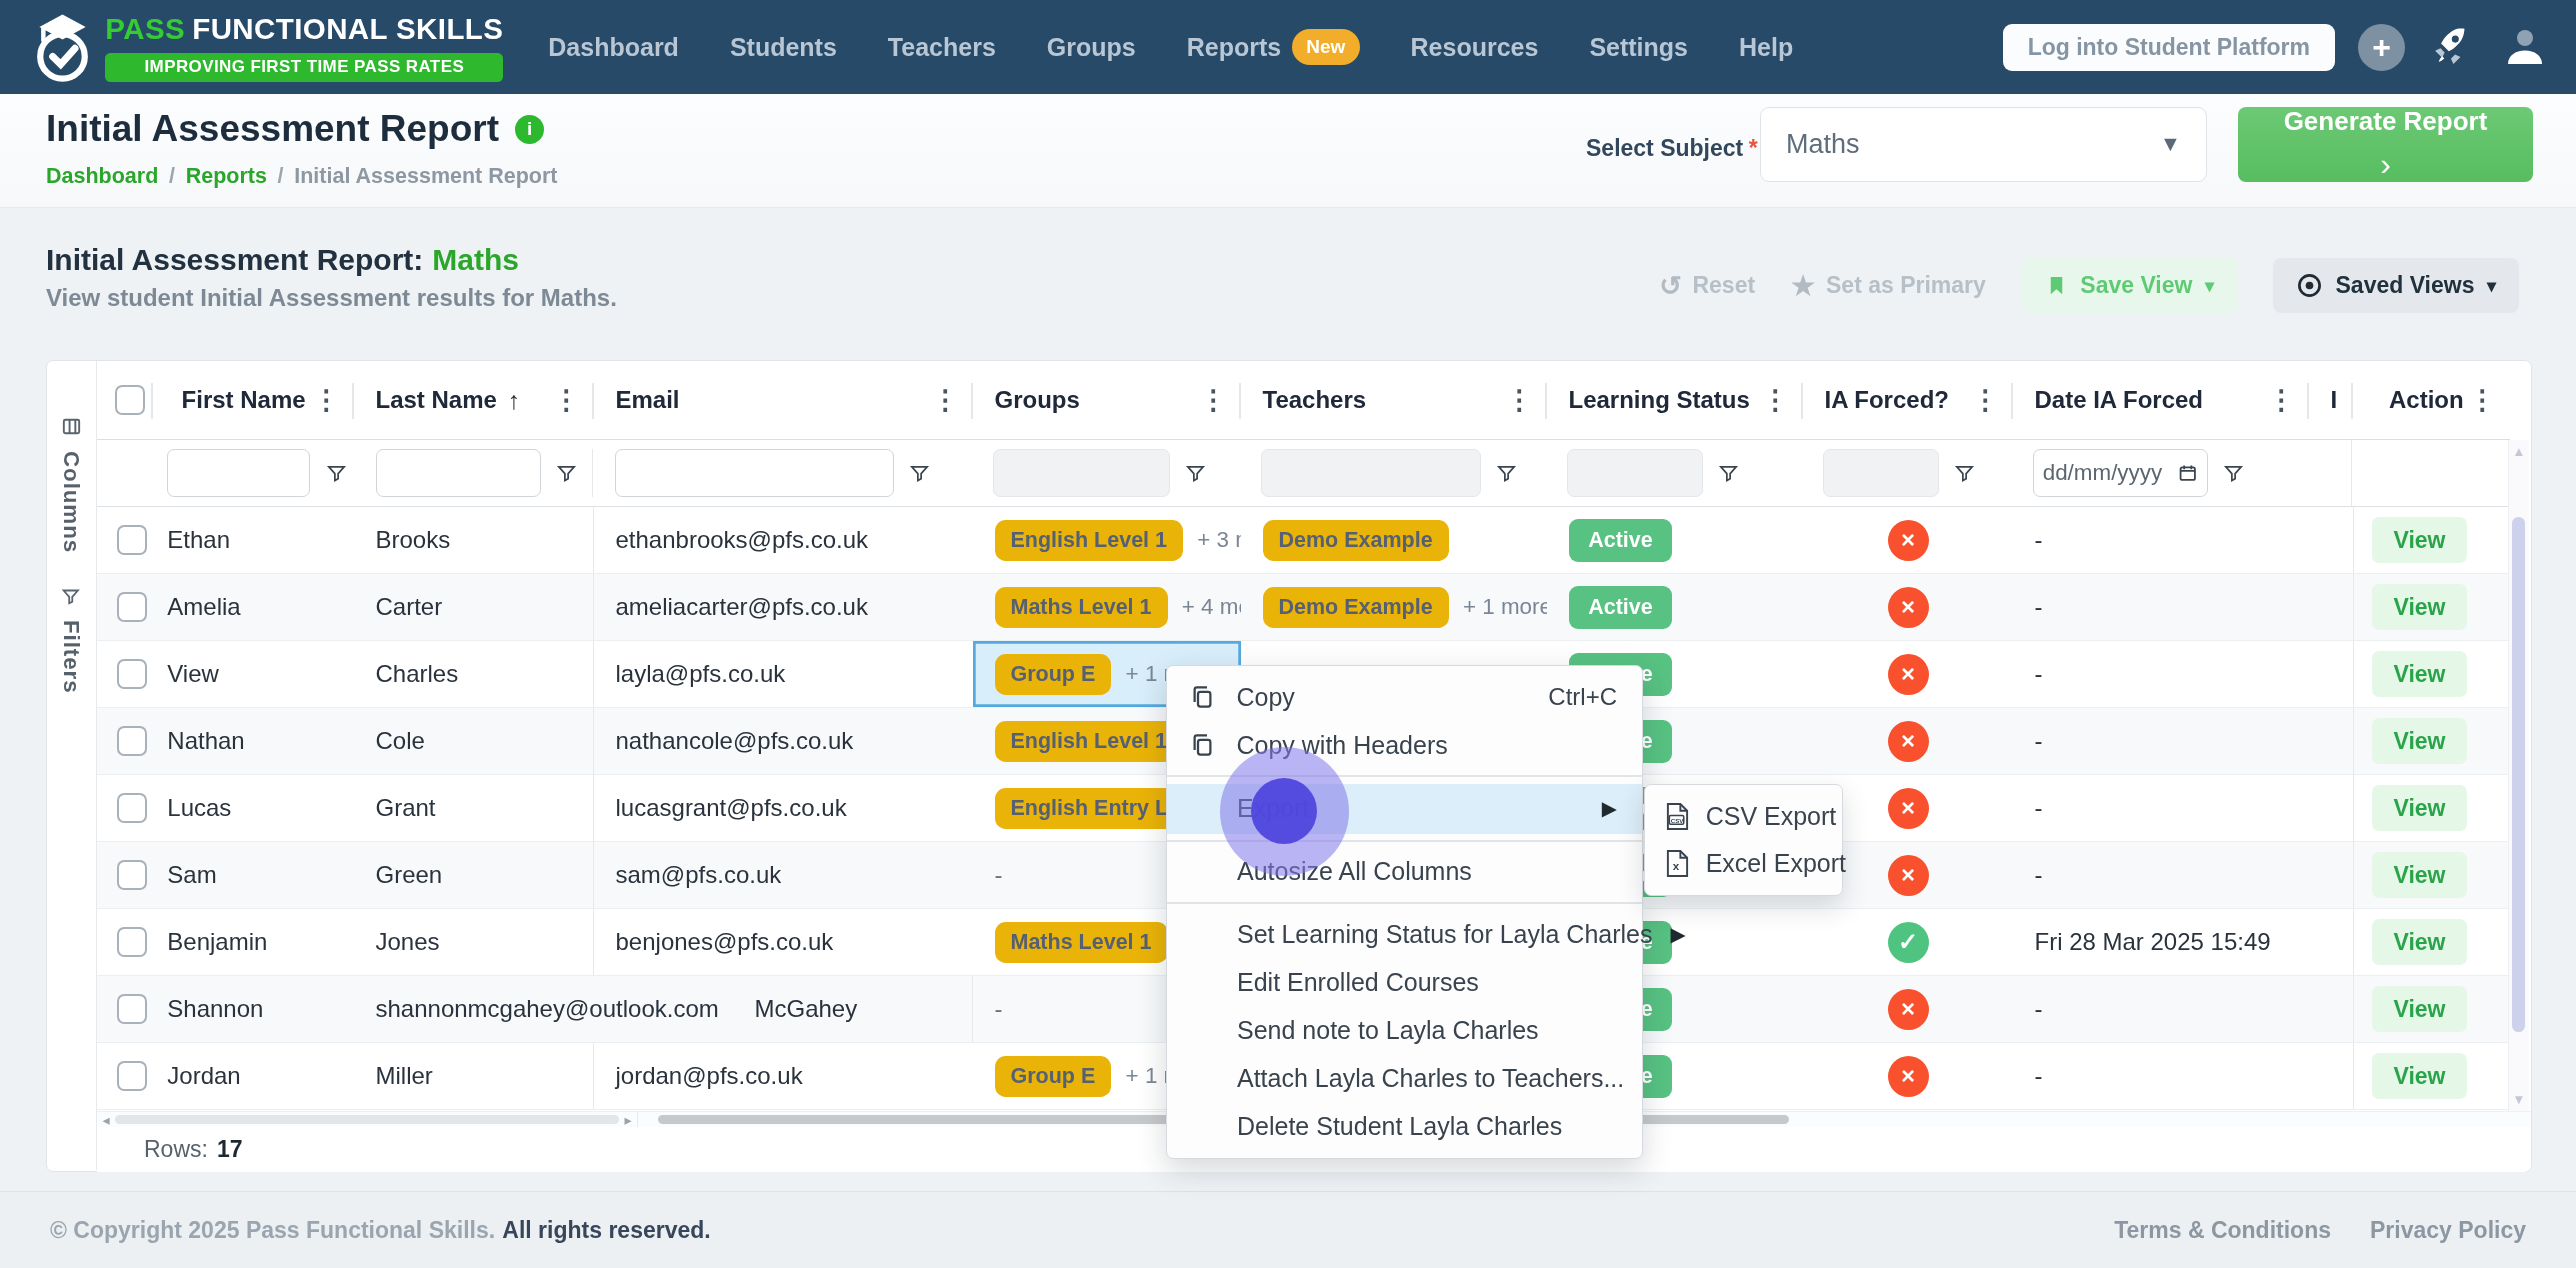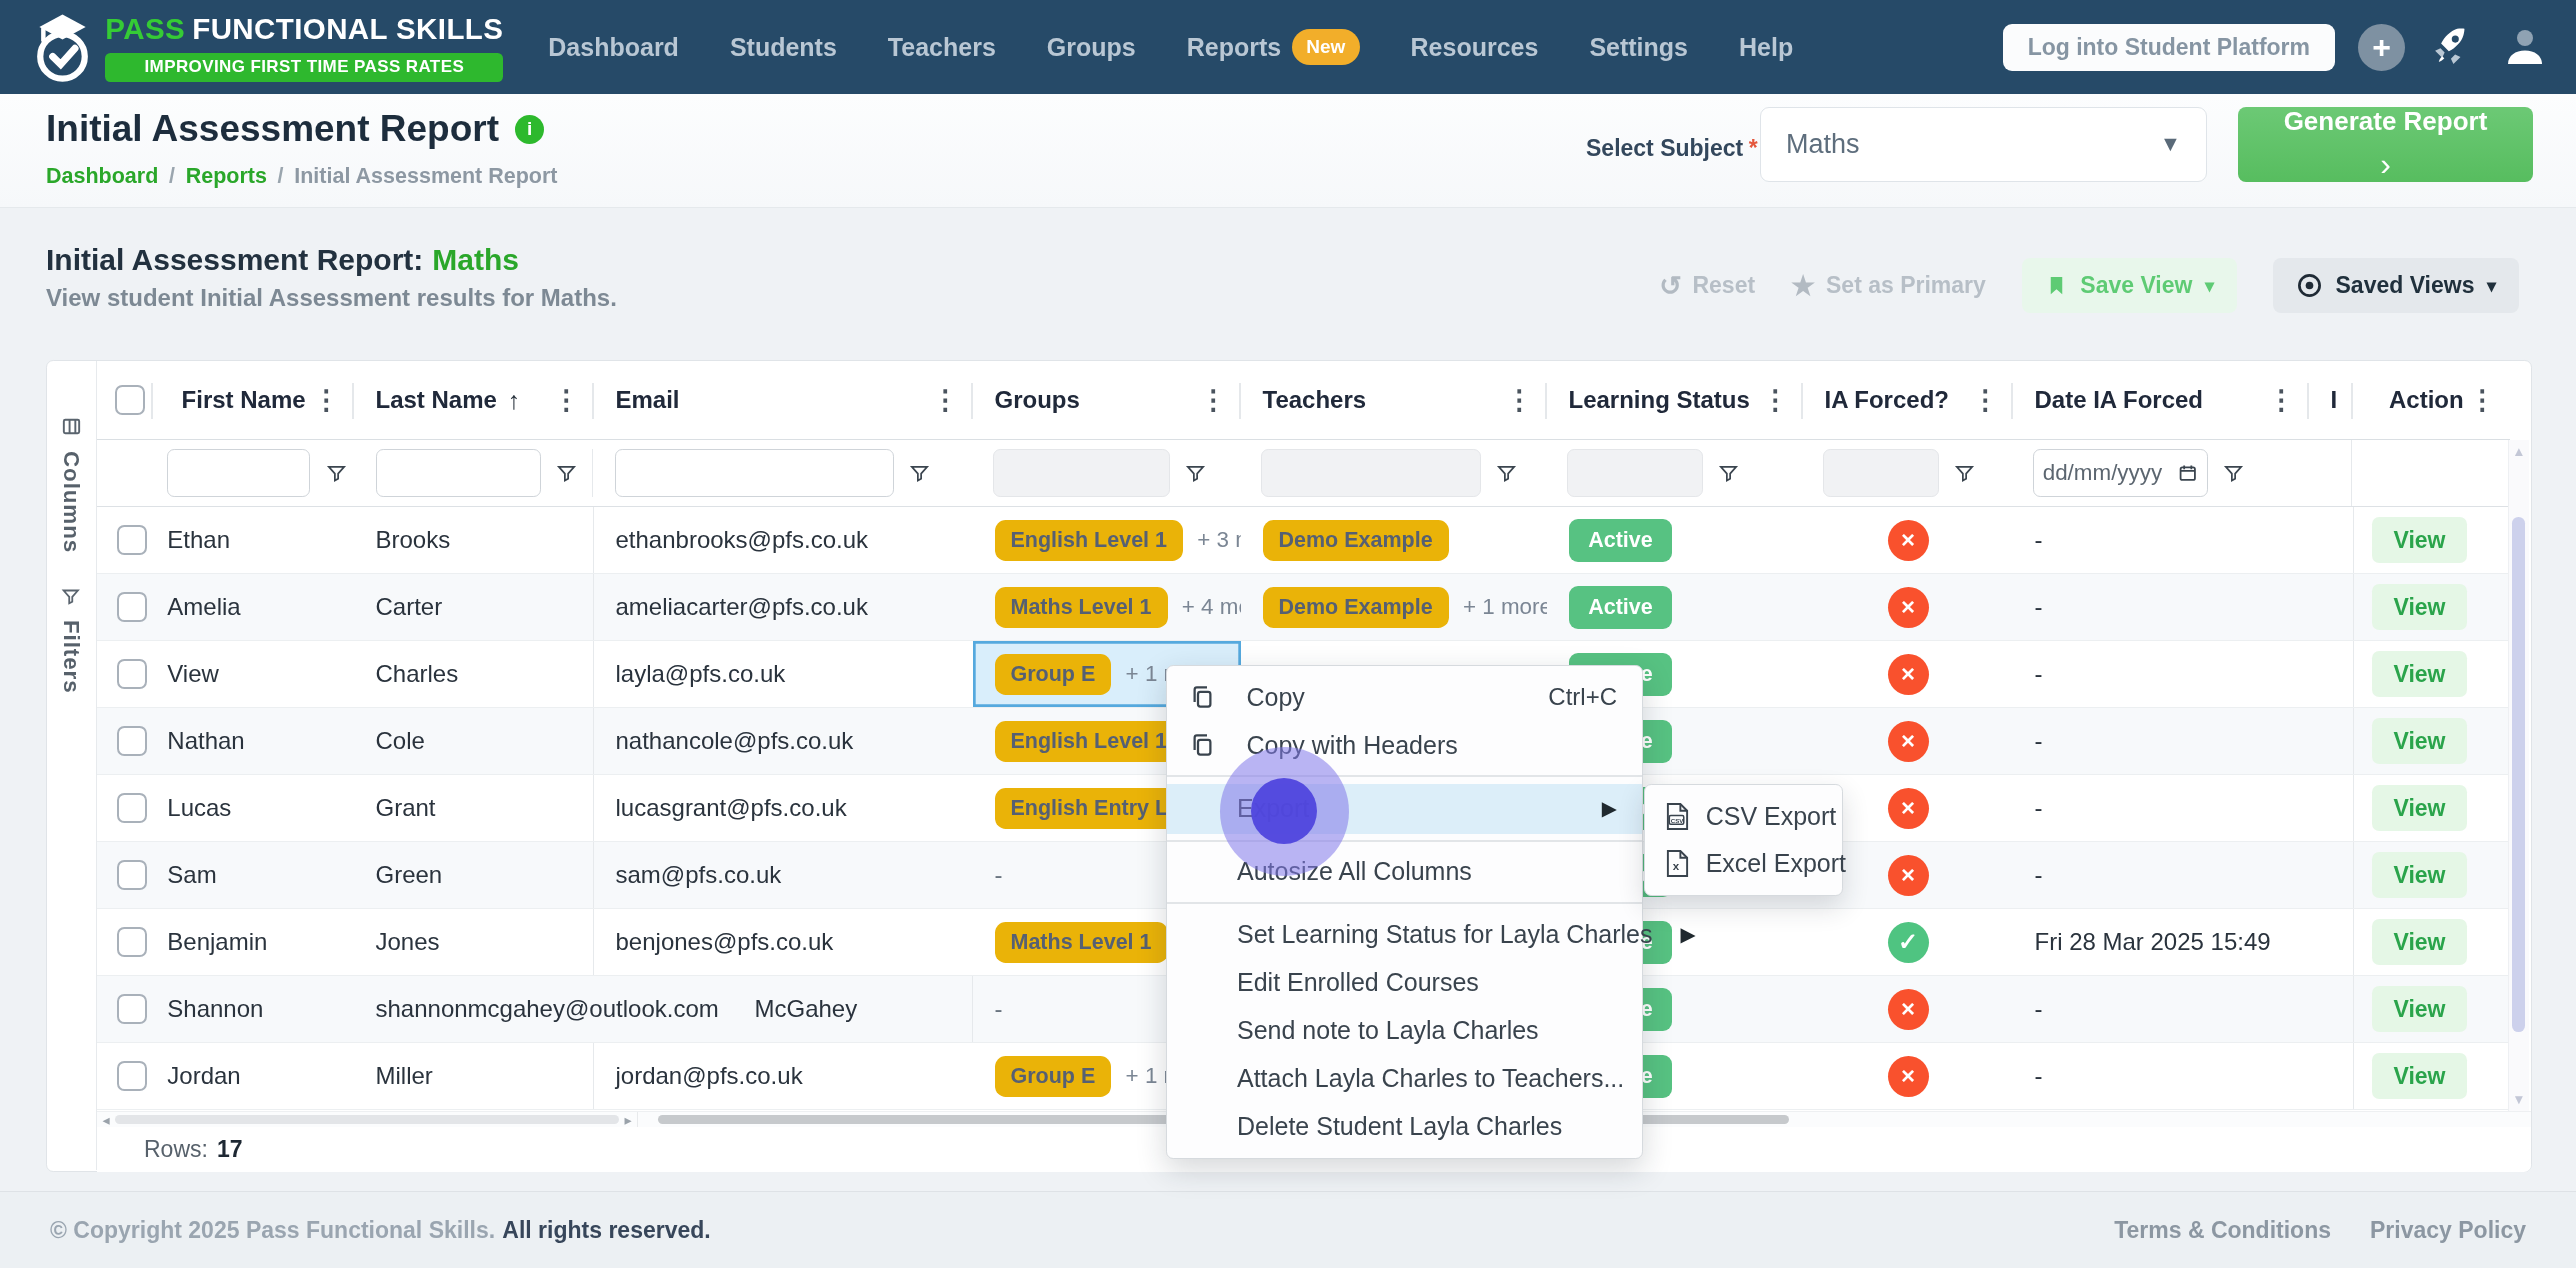--- a/index.html
+++ b/index.html
@@ -118,21 +118,21 @@
   .vs-arrow{position:absolute;left:0;width:100%;text-align:center;font-size:13.4px;color:#c3c7d6;}
   .vs-thumb{position:absolute;left:3.6px;top:77px;width:12.5px;height:515px;background:#cdd1ec;border-radius:6.3px;}
 
   .rows-bar{position:absolute;left:50px;top:766px;width:2434px;height:45px;display:flex;align-items:center;
     padding-left:47px;font-size:23px;color:#57616b;background:#fff;border-radius:0 0 7.2px 0;}
   .rows-count{font-weight:700;color:#1e2833;margin-left:9px;}
 
   
   .ctx{position:absolute;left:1166px;top:665px;width:477px;background:#fdfdfe;border:1.8px solid #d6dade;
     border-radius:7.2px;box-shadow:0 10.7px 30px rgba(30,40,50,.18);padding:7.2px 0;z-index:40;}
-  .ctx-item{height:48px;display:flex;align-items:center;gap:28px;padding:0 25px 0 21.5px;
+  .ctx-item{height:48px;display:flex;align-items:center;gap:18px;padding:0 25px 0 21.5px;
     font-size:25px;color:#39434d;cursor:pointer;white-space:nowrap;}
   .ctx-item .mi{width:30px;display:flex;flex:none;}
   .ctx-item.no-icon{padding-left:70px;}
   .ctx-item.hl{background:#dceef9;height:50px;}
   .ctx-shortcut{margin-left:auto;font-size:24px;color:#39434d;}
   .ctx-arrow{margin-left:auto;font-size:19.7px;color:#20292f;}
   .ctx-div{height:1.8px;background:#e2e5e8;margin:6.3px 0;}
   .ctx-sub{position:absolute;left:1644px;top:784px;width:199px;background:#fdfdfe;border:1.8px solid #d6dade;
     border-radius:7.2px;box-shadow:0 10.7px 27px rgba(30,40,50,.16);padding:8px 0;z-index:45;}
   .sub-item{height:47px;display:flex;align-items:center;gap:16px;padding:0 19.7px;font-size:25px;color:#39434d;cursor:pointer;white-space:nowrap;}

